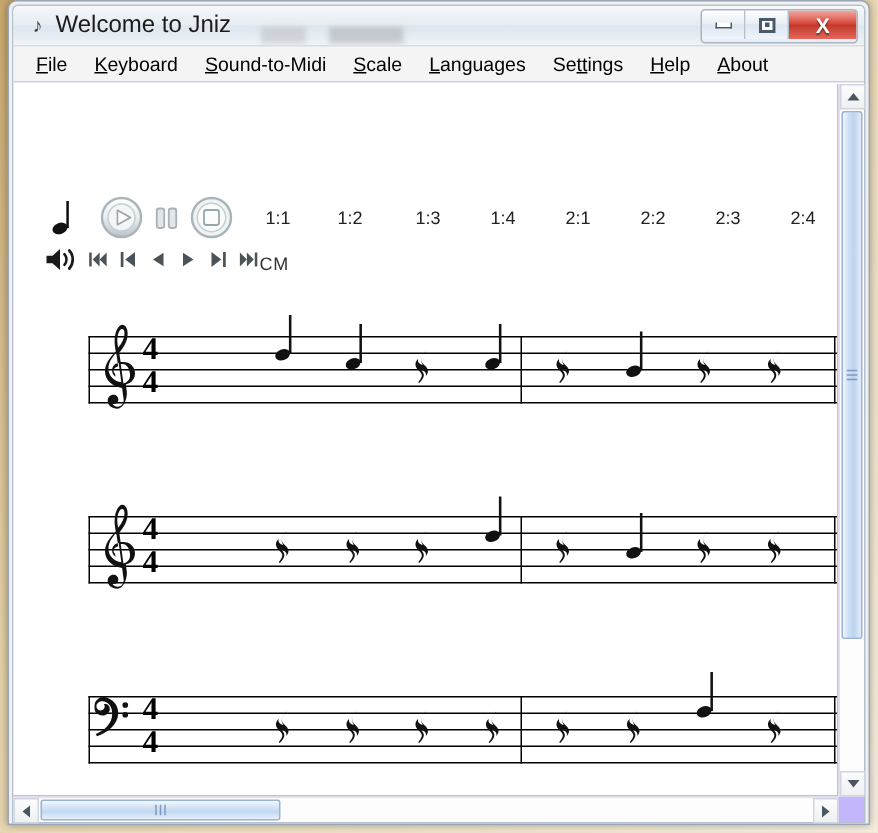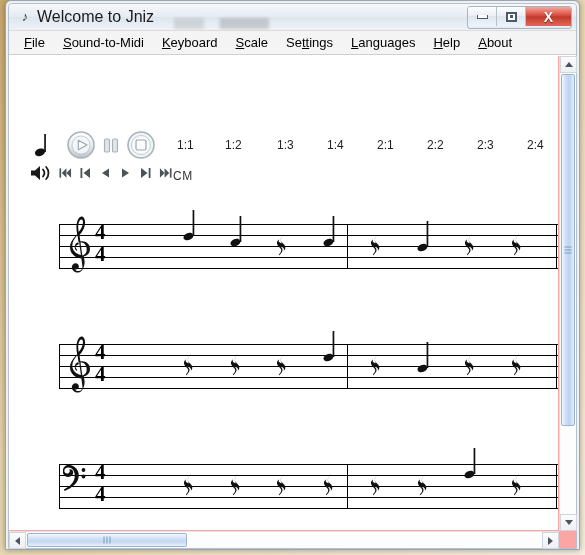--- a/index.html
+++ b/index.html
@@ -44,21 +44,21 @@
   .glyph-max i{display:block;width:3px;height:3px;background:#4a5a6a;margin:1.5px auto;}
   .glyph-close{color:#fff;font-size:14px;font-weight:bold;line-height:14px;
        text-shadow:0 1px 1px rgba(0,0,0,.45);font-family:"Liberation Sans",sans-serif;}
   
   .menubar{position:absolute;left:0;top:26px;width:100%;height:25px;
        background:#f4f4f4;border-top:1px solid #dcdcdc;border-bottom:1px solid #d0d0d0;
        display:flex;align-items:center;box-sizing:border-box;padding-left:6px;}
   .menu-item{font-size:13px;color:#000;padding:3px 9px;white-space:nowrap;cursor:default;}
   .menu-item u{text-decoration:underline;}
   
-  .pane{position:absolute;left:0;top:51px;right:0;bottom:0;background:#fca5a5;
+  .pane{position:absolute;left:0;top:51px;right:0;bottom:0;background:#c4b5fd;
         border-top:1px solid #fff;box-sizing:border-box;}
   .canvas{position:absolute;left:0;top:0;right:18px;bottom:18px;overflow:hidden;background:#fff;}
   
   .tb-note{position:absolute;left:24px;top:76px;width:20px;height:26px;}
   .tb-vol{position:absolute;left:20px;top:107px;width:26px;height:20px;}
   .transport{position:absolute;left:57px;top:74px;display:flex;align-items:center;gap:5px;}
   .tp-btn{display:flex;align-items:center;justify-content:center;}
   .nav{position:absolute;left:50px;top:110px;display:flex;align-items:center;gap:7px;}
   .nav-btn{width:13px;height:13px;display:flex;align-items:center;justify-content:center;}
   .ratios{position:absolute;left:0;top:82px;width:100%;height:16px;}
@@ -118,25 +118,25 @@
             </span>
       </div>
       <div class="wbtn close">
         <span class="glyph-close">X</span>
       </div>
     </div>
   </div>
 
   <div class="menubar">
     <div class="menu-item"><u>F</u><span>ile</span></div>
+    <div class="menu-item"><u>K</u>eyboard</div>
     <div class="menu-item"><u>S</u>ound-to-Midi</div>
-    <div class="menu-item"><u>K</u>eyboard</div>
     <div class="menu-item"><u>S</u>cale</div>
+    <div class="menu-item"><u>L</u>anguages</div>
     <div class="menu-item">Se<u>tt</u>ings</div>
-    <div class="menu-item"><u>L</u>anguages</div>
     <div class="menu-item"><u>H</u>elp</div>
     <div class="menu-item"><u>A</u>bout</div>
   </div>
 
   <div class="pane">
     <div class="canvas">
 
       <div class="tb-note">
         <svg width="20" height="26" viewBox="0 0 20 26">
           <rect x="11.2" y="2" width="1.7" height="18" fill="#111"></rect>

